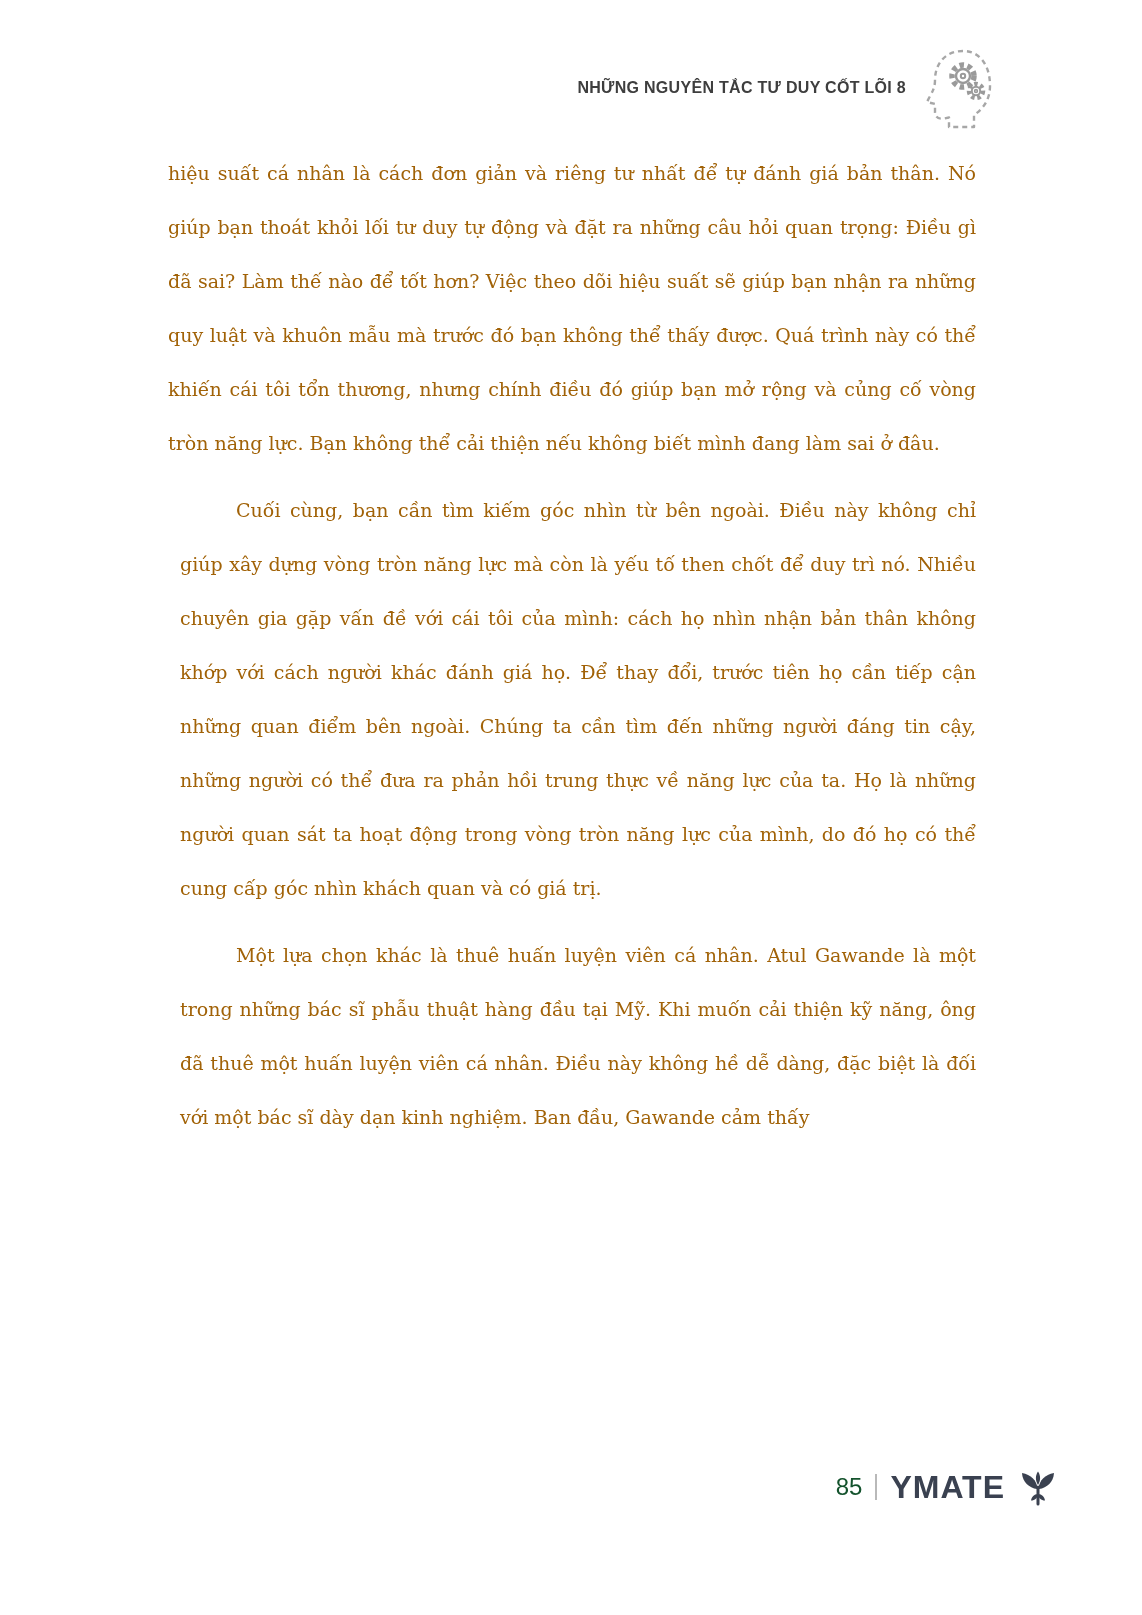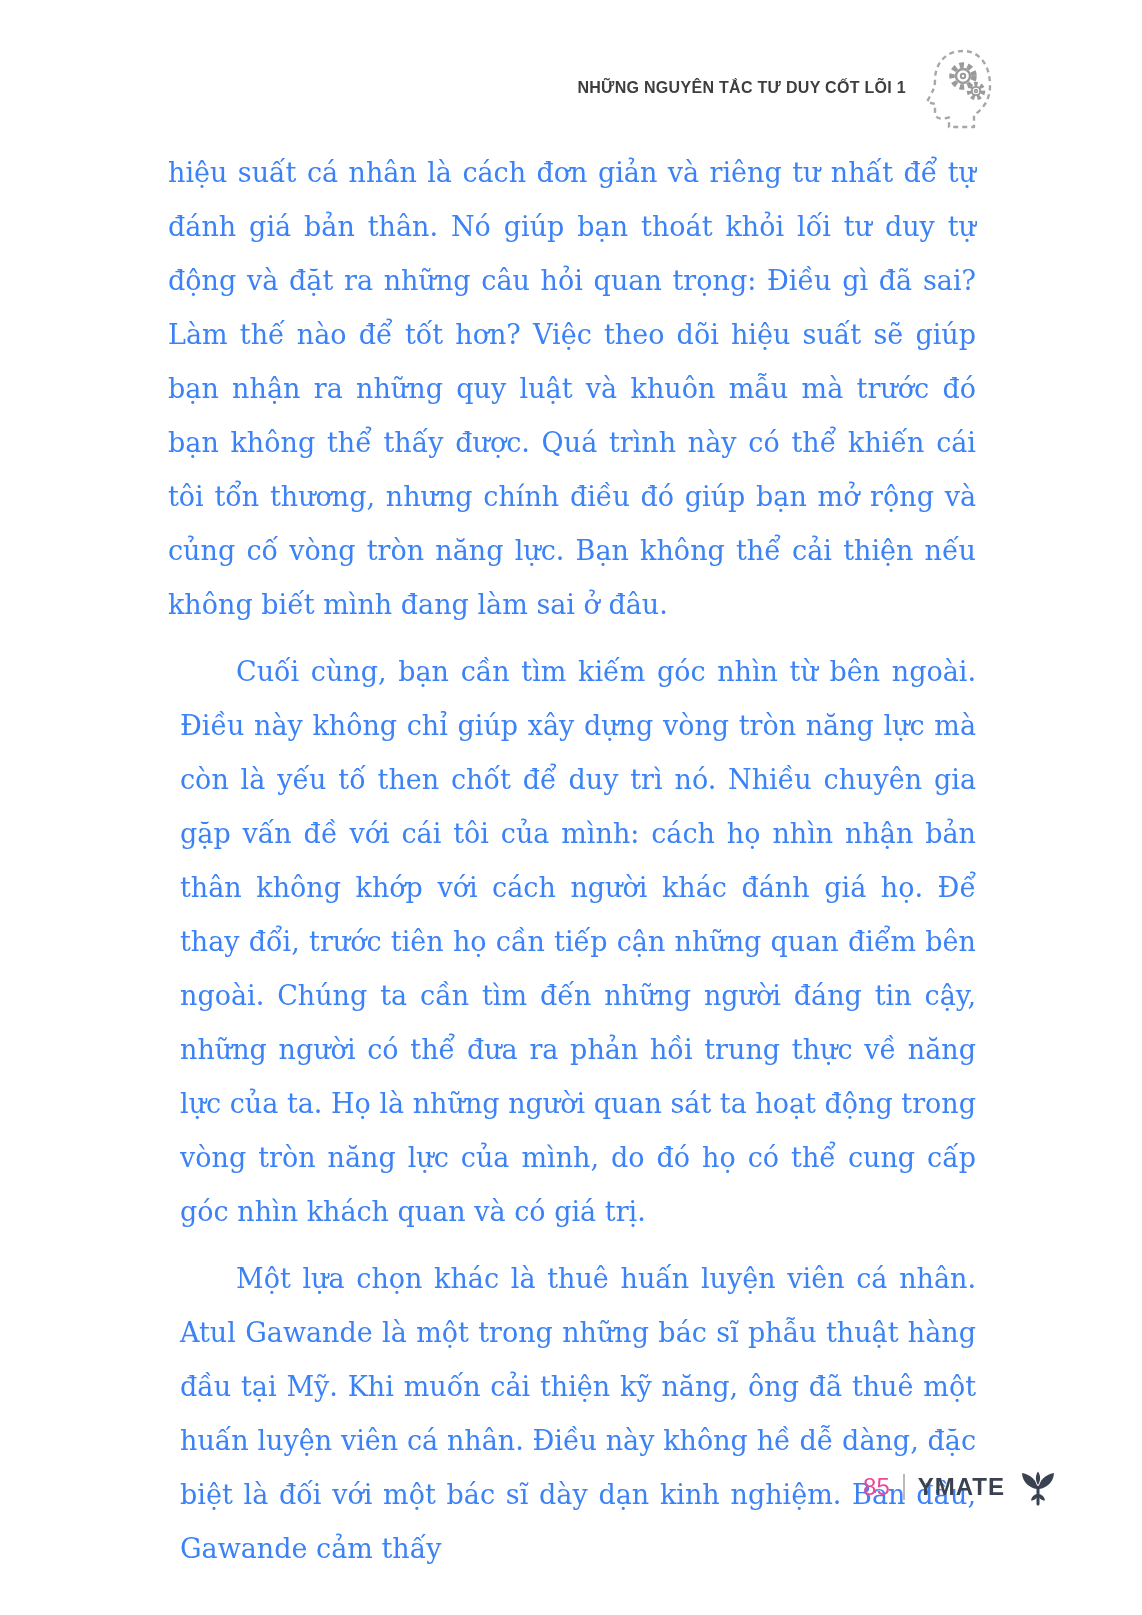--- a/index.html
+++ b/index.html
@@ -32,63 +32,63 @@
     white-space: nowrap;
   }
   .header-icon { width: 72px; height: 84px; display: block; }
 
   
   .content {
     position: absolute;
     top: 146px;
     left: 168px;
     width: 808px;
-    font-size: 27px;
+    font-size: 19px;
     line-height: 54px;
     text-align: justify;
-    color: #3b82f6;
+    color: #a16207;
   }
   .content p { margin: 0 0 13px 0; }
   .content p.indent { text-indent: 56px; margin-left: 12px; }
 
   
   .footer {
     position: absolute;
     right: 84px;
     bottom: 108px;
     display: flex;
     align-items: center;
     gap: 13px;
   }
   .footer-page {
     font-family: "Liberation Sans", sans-serif;
     font-size: 24px;
-    color: #ec4899;
+    color: #14532d;
   }
   .footer-sep {
     width: 2px;
     height: 26px;
     background: #b9b9b9;
   }
   .footer-brand {
     font-family: "Liberation Sans", sans-serif;
     font-weight: 700;
-    font-size: 24px;
+    font-size: 32px;
     letter-spacing: 1px;
     color: #3a4150;
   }
   .footer-logo { width: 40px; height: 40px; display: block; }
 </style>
 </head>
 <body>
 
 <div class="page">
 
   <div class="header">
-    <span class="header-title">NHỮNG NGUYÊN TẮC TƯ DUY CỐT LÕI 1</span>
+    <span class="header-title">NHỮNG NGUYÊN TẮC TƯ DUY CỐT LÕI 8</span>
     <span>
       <svg class="header-icon" viewBox="0 0 72 84" aria-hidden="true">
 
         <path d="M39 5 C21 5 11 18 11 34 C11 41 9 45 5 52 L3 56 L11 58 L11 66 C11 71 14.5 73.5 20 72.5 L25 71.5 L25 81 L50 81 L50 69 C59 63 66 54 66 40 C66 18 55 5 39 5 Z" fill="none" stroke="#a7a7a7" stroke-width="2.4" stroke-dasharray="5 4" stroke-linejoin="round"></path>
 
         <g stroke="#9a9a9a" fill="none">
           <circle cx="39" cy="30" r="11" stroke-width="5.5" stroke-dasharray="4.5 3.5"></circle>
           <circle cx="39" cy="30" r="7" stroke-width="2.4"></circle>
           <circle cx="39" cy="30" r="2.2" stroke-width="2"></circle>
         </g>

